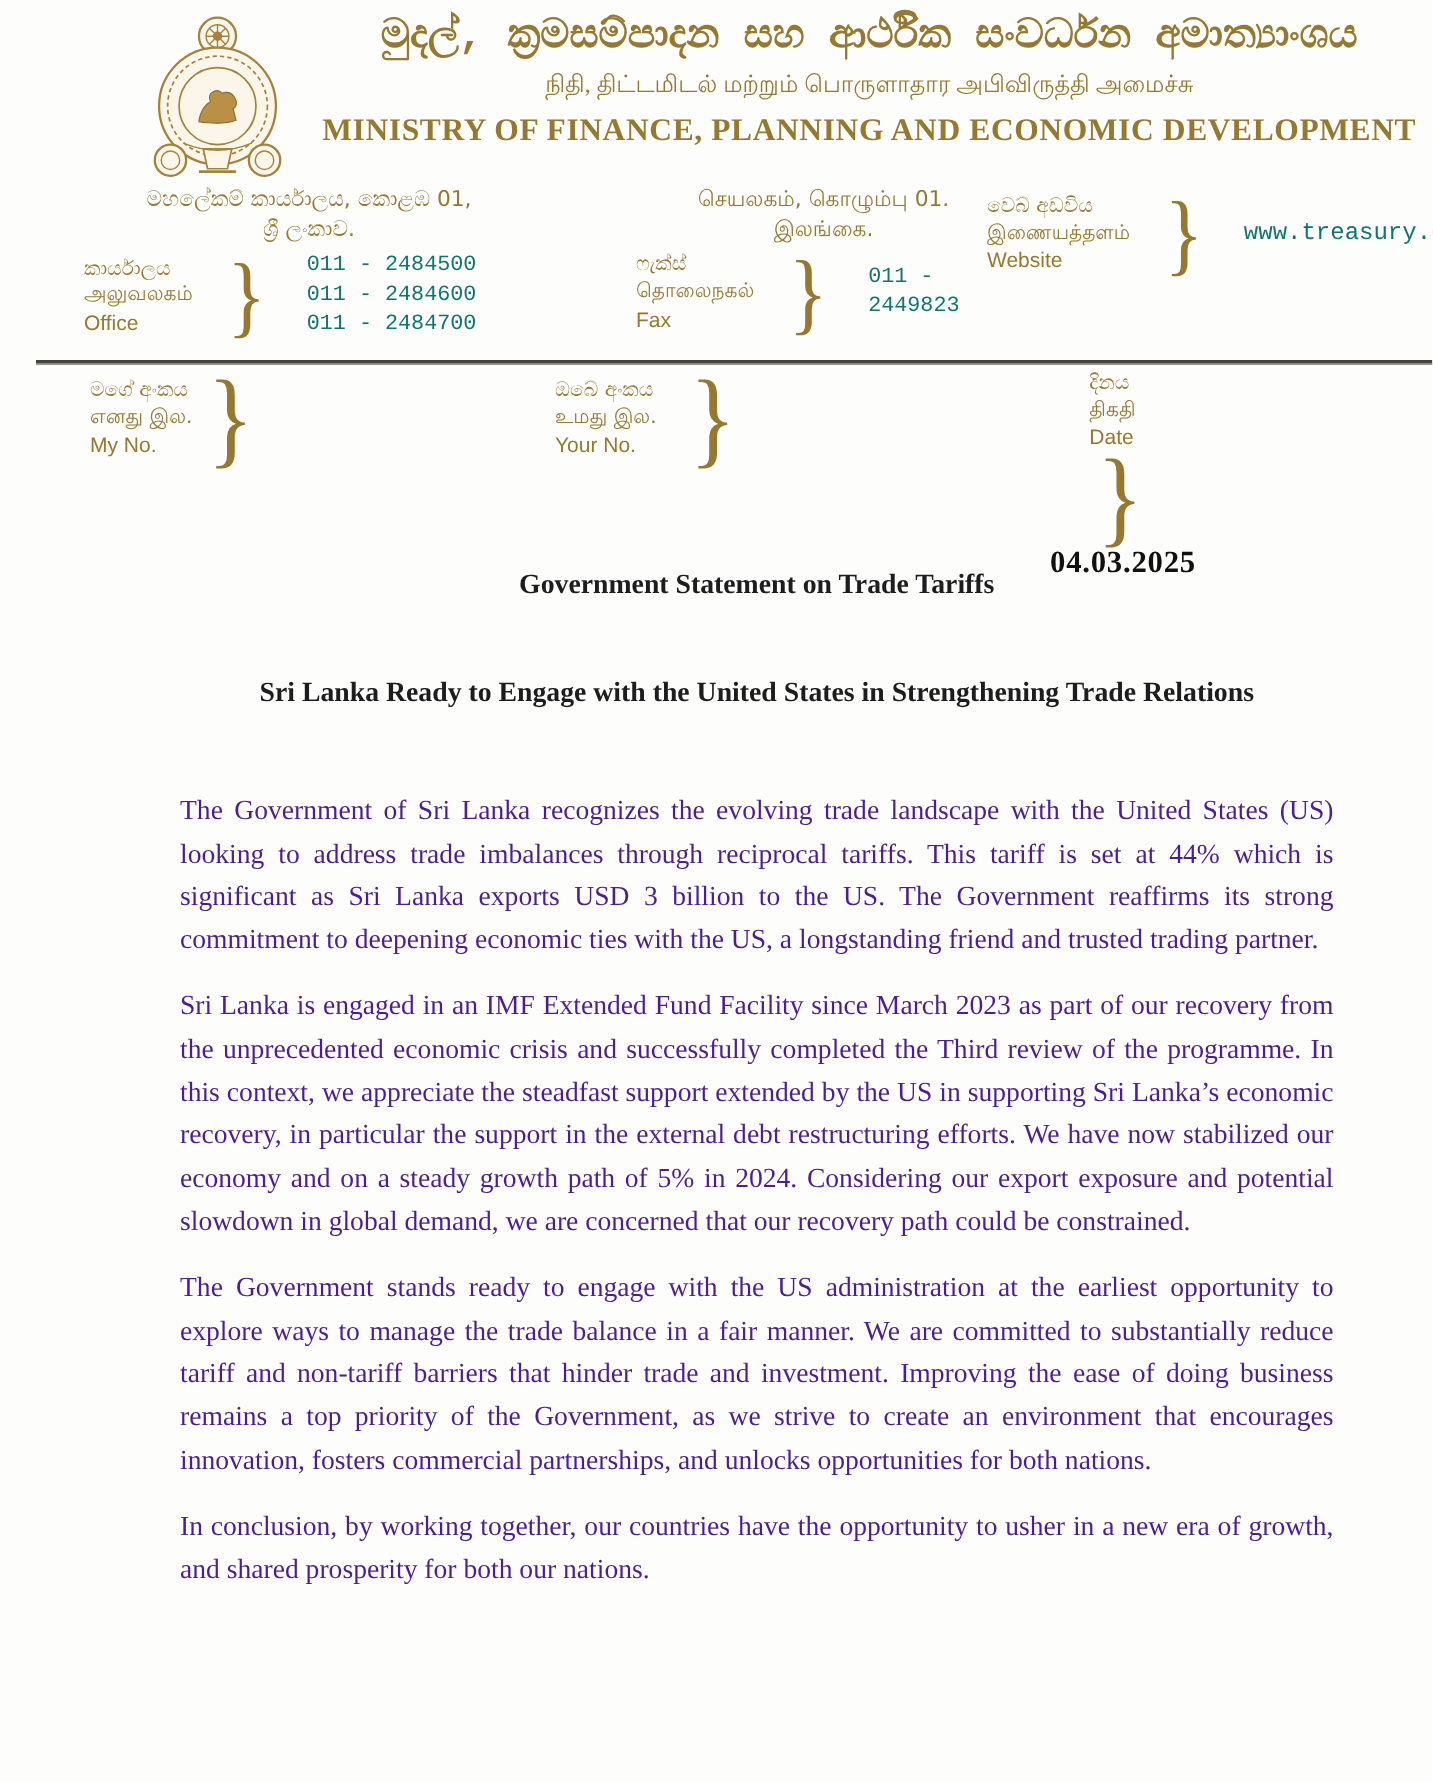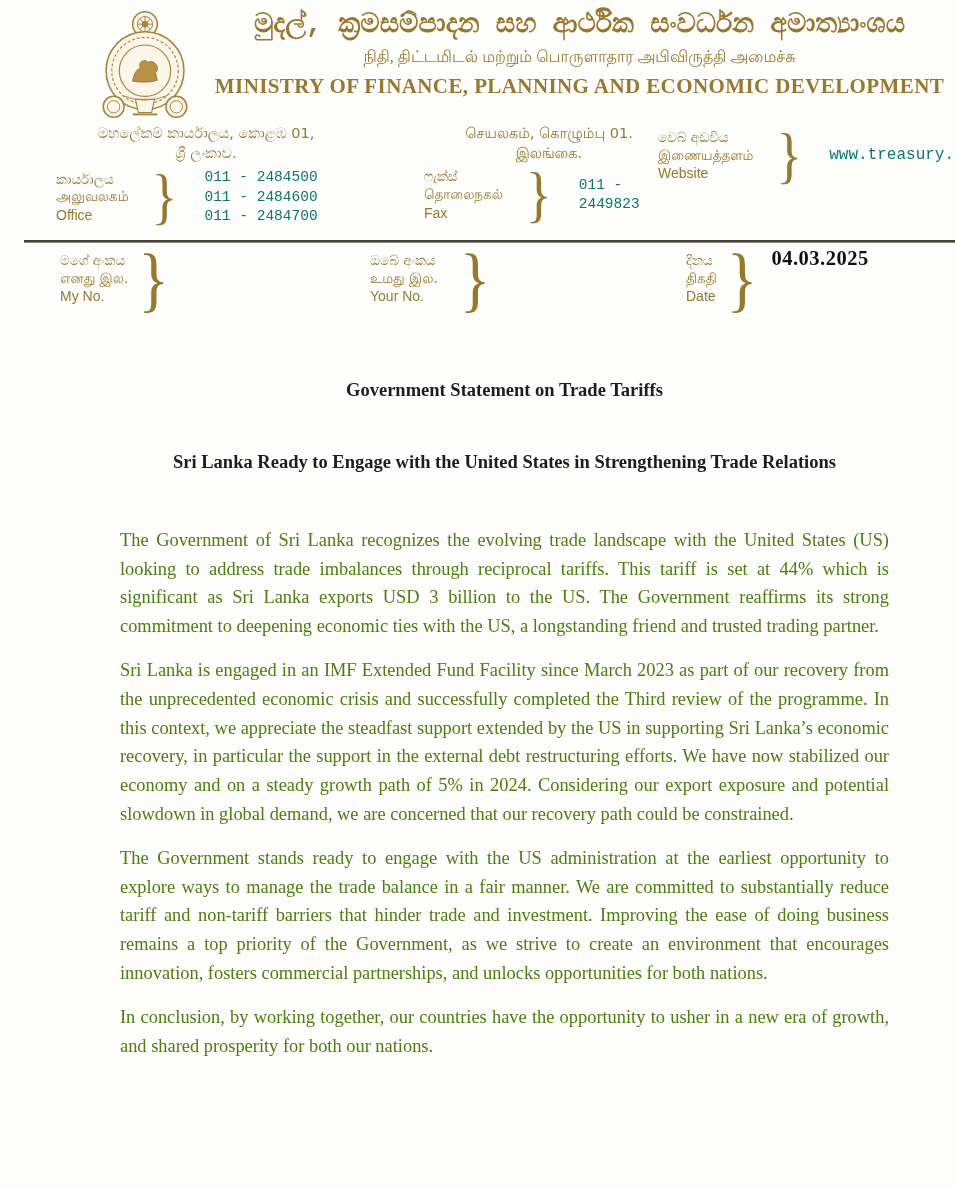--- a/index.html
+++ b/index.html
@@ -47,35 +47,35 @@
   }
   .vals {
     font-family:Liberation Mono, monospace; font-size:14.5px; color:#0f766e; line-height:1.35;
   }
   .vals .url { font-size:16px; }
   
   .rule { position:absolute; top:240px; left:24px; right:0; height:2px;
     background:#45413b; border-bottom:1px solid #8d8a84; }
   
   .refrow { position:absolute; top:247px; left:0; right:0; height:72px; }
-  .ref-group { position:absolute; top:0; display:flex; }
+  .ref-group { position:absolute; top:0; display:flex; align-items:center; }
   .g-myno  { left:60px; }
   .g-yourno{ left:370px;gap:12px; }
-  .g-date  { left:686px; }
+  .g-date  { left:686px;flex-direction:column; }
   .ref-group .brace { font-size:64px; margin:0 0 0 10px; }
   .date-value { font-family:"Liberation Serif", serif; font-weight:bold;
     font-size:20.5px; color:#111; margin-left:14px; letter-spacing:0.5px; }
   
   .docbody { position:absolute; top:380px; left:120px; right:66px; }
   .doc-title { text-align:center; font-size:18.5px; font-weight:bold; margin:0; }
   .doc-subtitle { text-align:center; font-size:18.5px; font-weight:bold;
     max-width:672px; margin:48px auto 0; line-height:1.45; }
   .paras { margin-top:50px; }
   .paras p { font-size:18.4px; line-height:1.565; text-align:justify;
-    margin:0 0 15px; color:#4d7c0f; }
+    margin:0 0 15px; color:#4c1d95; }
   .emblem svg { width:100%; height:100%; }
 </style>
 </head>
 <body>
 
 <div class="page" style="--gold:#97782f;">
 
   <header class="letterhead">
     <div class="emblem">
       <svg viewBox="0 0 120 120" fill="none" xmlns="http://www.w3.org/2000/svg">

